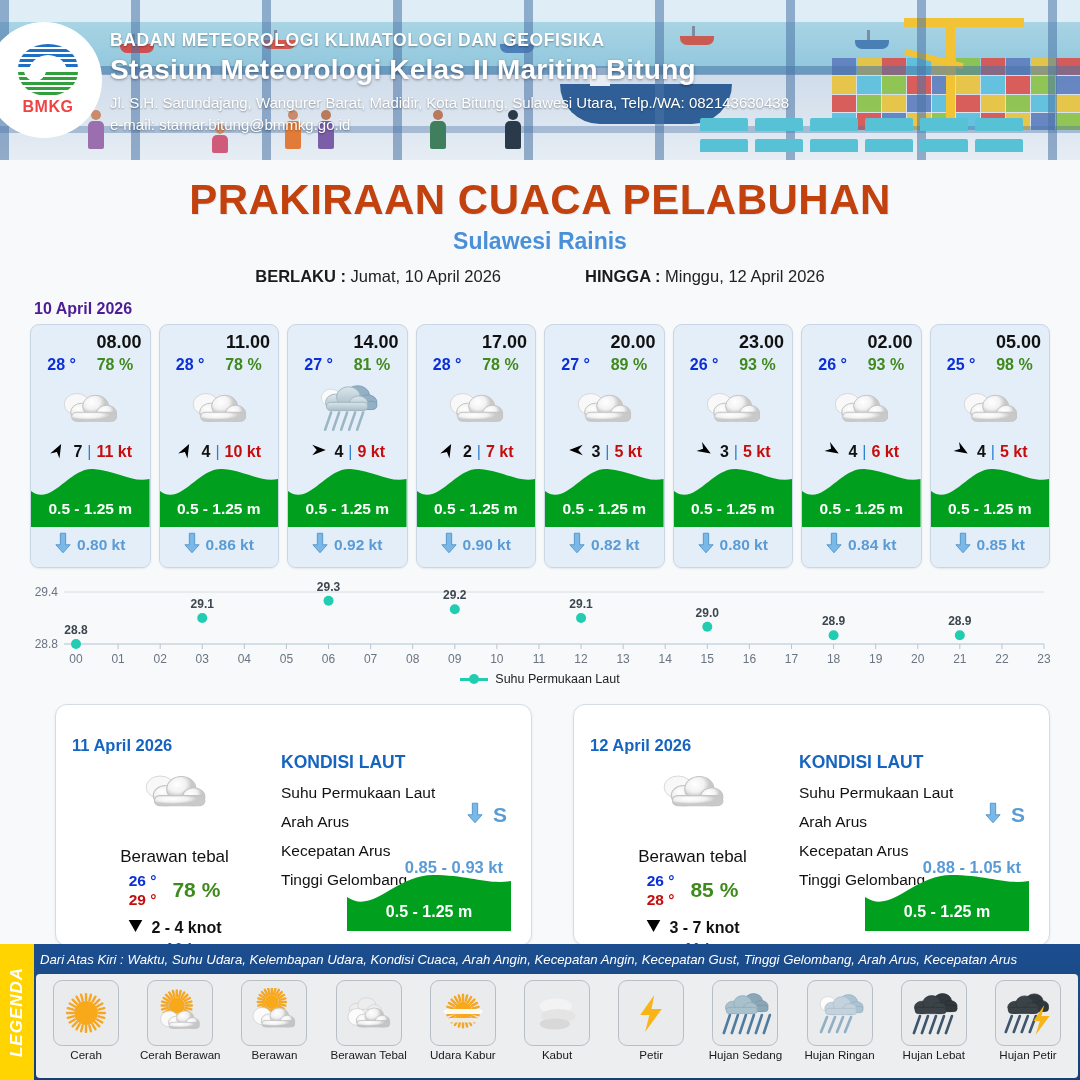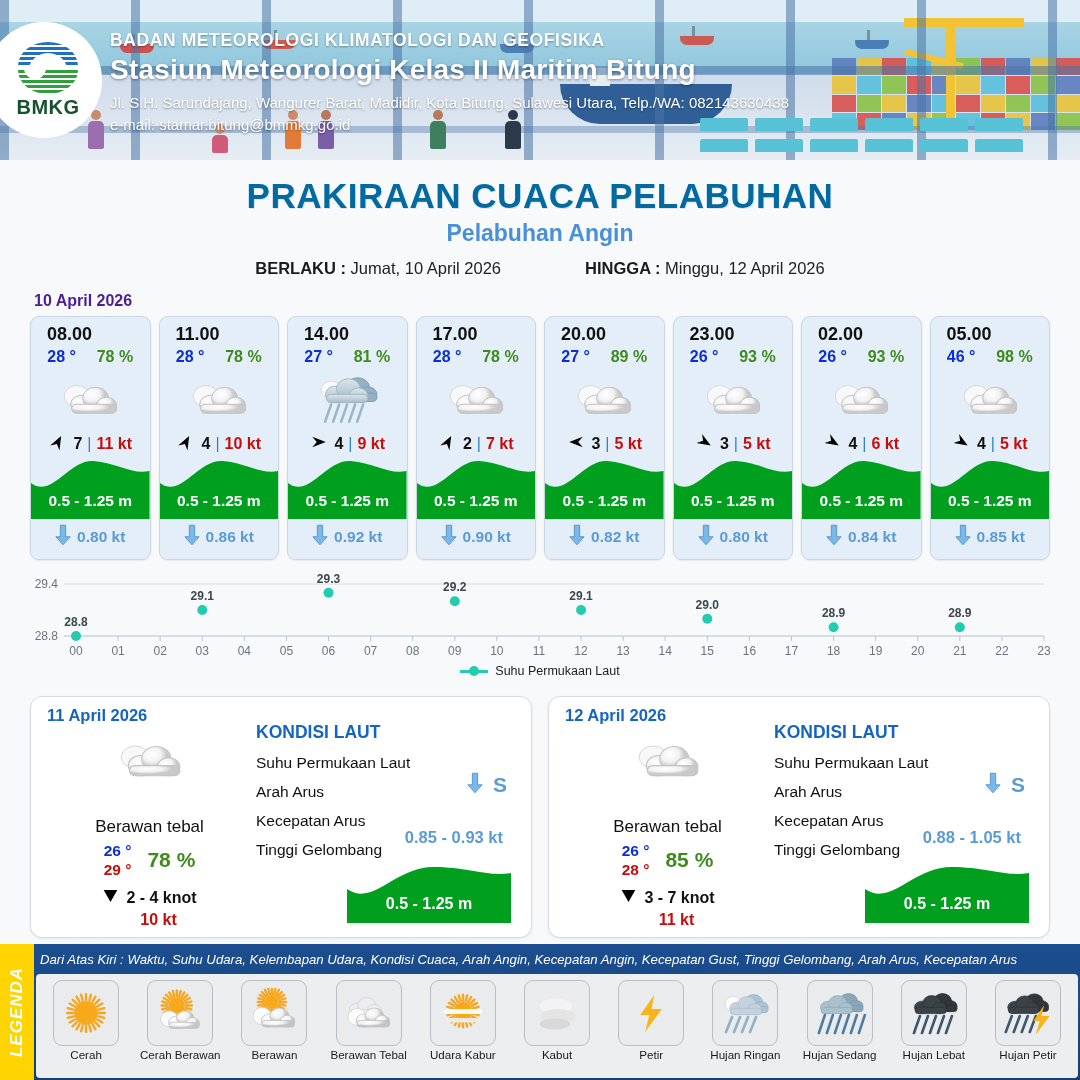--- a/index.html
+++ b/index.html
@@ -108,39 +108,39 @@
   }
   .logo-bot {
     position: absolute; left: 0; top: 28px; width: 60px; height: 24px;
     background: repeating-linear-gradient(#2fa03c 0 3px, #ffffff 3px 5px);
   }
   .logo-bot:after {
     content: ""; position: absolute; left: 6px; top: -3px; width: 22px; height: 12px;
     background: #ffffff; border-radius: 0 0 14px 14px;
   }
   .logo-text {
-    font-weight: bold; font-size: 20px; color: #14532d; letter-spacing: .5px; margin-left: 8px; margin-top: 2px;
+    font-weight: bold; font-size: 16px; color: #ef4444; letter-spacing: .5px; margin-left: 8px; margin-top: 2px;
   }
 
   .hdr-txt { position: absolute; left: 110px; top: 30px; z-index: 5; color: #fff; }
   .hdr-line1 {
     font-size: 17.5px; font-weight: bold; letter-spacing: .6px;
     text-shadow: 0 1px 2px rgba(0,0,0,.35);
   }
   .hdr-line2 {
     font-size: 28px; font-weight: bold; margin-top: 3px; letter-spacing: .2px;
     text-shadow: 0 1px 3px rgba(0,0,0,.4);
   }
   .hdr-line3 { font-size: 15px; margin-top: 8px; text-shadow: 0 1px 2px rgba(0,0,0,.4); }
   .hdr-line4 { font-size: 15px; margin-top: 5px; text-shadow: 0 1px 2px rgba(0,0,0,.4); }
 
   
   .titlewrap { text-align: center; margin-top: 16px; }
   .title-main {
-    font-size: 35px; font-weight: bold; color: #0369a1; letter-spacing: .5px;
+    font-size: 42px; font-weight: bold; color: #c2410c; letter-spacing: .5px;
     text-shadow: 1px 1px 0 #dde6ee;
   }
   .title-sub {
     font-size: 23px; font-weight: bold; color: #4a90d9; margin-top: 4px;
   }
   .validrow {
     margin-top: 12px; display: flex; justify-content: center; gap: 84px;
     font-size: 16.5px; color: #1b1b1b;
   }
   .validrow b { font-weight: bold; }
@@ -155,21 +155,21 @@
   .cards {
     display: flex; gap: 8px; padding: 0 30px; align-items: flex-start;
   }
   .card {
     width: 125px; background: #e4eef8;
     border: 1px solid #c9d6e3; border-radius: 9px;
     position: relative; overflow: hidden;
     box-shadow: 0 1px 2px rgba(0,0,0,.08);
   }
   .c-time {
-    text-align: left; font-size: 18px; font-weight: bold; color: #111; padding: 7px 16px 2px;
+    text-align: right; font-size: 18px; font-weight: bold; color: #111; padding: 7px 8px 2px;
   }
   .c-row {
     display: flex; justify-content: space-around; align-items: baseline; padding: 1px 6px 0;
   }
   .c-temp { font-size: 16px; font-weight: bold; color: #0a2fd6; }
   .c-hum  { font-size: 16px; font-weight: bold; color: #3f8a1d; }
   .c-icon { height: 62px; display: flex; align-items: center; justify-content: center; margin-top: 2px; }
   .c-wind {
     display: flex; align-items: center; justify-content: center; gap: 5px;
     font-size: 16px; font-weight: bold; padding: 3px 0 2px;
@@ -208,23 +208,24 @@
     content:""; position:absolute; left:0; top:4px; width:28px; height:2.5px; background:#21ccb0;
   }
   .lg-dot:after {
     content:""; position:absolute; left:9px; top:0px; width:10px; height:10px; border-radius:50%; background:#21ccb0;
   }
 
   
   .dailies { display: flex; gap: 16px; padding: 6px 30px 0; }
   .daily {
     flex: 1; background: #fff; border: 1px solid #d4dde6; border-radius: 12px;
-    padding: 9px 16px 12px; position: relative; height: 242px;
+    padding: 31px 16px 12px; position: relative; height: 242px;
     box-shadow: 0 1px 3px rgba(0,0,0,.07);
     display: flex;
+    margin-left: 25px;
   }
   .d-left { width: 205px; position: relative; }
   .d-date { font-size: 16.5px; font-weight: bold; color: #1565c0; }
   .d-icon { height: 58px; display: flex; align-items: center; justify-content: center; margin-top: 6px;}
   .d-cond { font-size: 17px; color: #111; margin-top: 28px; text-align: center; }
   .d-temps { display: flex; align-items: center; gap: 16px; margin-top: 4px; justify-content: center; }
   .d-tcol { display: flex; flex-direction: column; font-size: 15.5px; font-weight: bold; line-height: 1.25; }
   .d-tmin { color: #0a2fd6; }
   .d-tmax { color: #c60d0d; }
   .d-hum { font-size: 21px; font-weight: bold; color: #3f8a1d; }
@@ -398,21 +399,21 @@
   <div class="hdr-txt">
     <div class="hdr-line1">BADAN METEOROLOGI KLIMATOLOGI DAN GEOFISIKA</div>
     <div class="hdr-line2">Stasiun Meteorologi Kelas II Maritim Bitung</div>
     <div class="hdr-line3">Jl. S.H. Sarundajang, Wangurer Barat, Madidir, Kota Bitung, Sulawesi Utara, Telp./WA: 082143630438</div>
     <div class="hdr-line4">e-mail: stamar.bitung@bmmkg.go.id</div>
   </div>
 </div>
 
 <div class="titlewrap">
   <div class="title-main">PRAKIRAAN CUACA PELABUHAN</div>
-  <div class="title-sub">Pelabuhan Angin</div>
+  <div class="title-sub">Sulawesi Rainis</div>
   <div class="validrow">
     <div>
       <b>BERLAKU :</b>
       <span>Jumat, 10 April 2026</span>
     </div>
     <div>
       <b>HINGGA :</b>
       <span>Minggu, 12 April 2026</span>
     </div>
   </div>
@@ -756,21 +757,21 @@
     <div class="c-cur">
       <span><svg class="darr" width="16" height="22" viewBox="0 0 18 24">
     <path d="M6 1 H12 V14 H17 L9 23 L1 14 H6 Z" fill="#7ab8e8" stroke="#4e92c9" stroke-width="1"></path>
   </svg></span>
       <span>0.84 kt</span>
     </div>
     </div>
     <div class="card">
     <div class="c-time">05.00</div>
     <div class="c-row">
-      <span class="c-temp">46 °</span>
+      <span class="c-temp">25 °</span>
       <span class="c-hum">98 %</span>
     </div>
     <div class="c-icon">
         <svg width="66" height="54" viewBox="0 0 66 54">
           <defs>
             <radialGradient id="g1" cx="35%" cy="32%">
               <stop offset="0%" stop-color="#ffffff"></stop>
               <stop offset="62%" stop-color="#f2f2f2"></stop>
               <stop offset="100%" stop-color="#c9c9c9"></stop>
             </radialGradient>
@@ -1214,44 +1215,20 @@
     <div class="lg-box">
           <svg width="54" height="50" viewBox="0 0 54 50">
             <polygon points="30.240000000000002,7.000000000000001 16.2,27 25.38,27 21.060000000000002,44 37.8,21 27.54,21" fill="#f9b418"></polygon>
           </svg>
         </div>
     <div class="lg-name">Petir</div>
       </div>
       <div class="lg-item">
     <div class="lg-box">
           <svg width="54" height="50" viewBox="0 0 54 50">
-            <g transform="translate(33.48,17) scale(0.6923076923076923)">
-    <ellipse cx="-11" cy="2" rx="11" ry="9" fill="#acc3d2" stroke="#93aec0" stroke-width="1"></ellipse>
-    <ellipse cx="3" cy="-4" rx="13" ry="11" fill="#acc3d2" stroke="#93aec0" stroke-width="1"></ellipse>
-    <ellipse cx="14" cy="3" rx="10" ry="8" fill="#acc3d2" stroke="#93aec0" stroke-width="1"></ellipse>
-    <rect x="-21" y="2" width="45" height="9" rx="4.5" fill="#acc3d2" stroke="#93aec0" stroke-width="1"></rect>
-  </g>
-      <ellipse cx="15.120000000000001" cy="16" rx="8.1" ry="7.5" fill="#fcfcfc" stroke="#d6d6d6" stroke-width="0.8"></ellipse>
-      <g transform="translate(27,19) scale(0.6923076923076923)">
-    <ellipse cx="-11" cy="2" rx="11" ry="9" fill="#c3d2dc" stroke="#a8bcc9" stroke-width="1"></ellipse>
-    <ellipse cx="3" cy="-4" rx="13" ry="11" fill="#c3d2dc" stroke="#a8bcc9" stroke-width="1"></ellipse>
-    <ellipse cx="14" cy="3" rx="10" ry="8" fill="#c3d2dc" stroke="#a8bcc9" stroke-width="1"></ellipse>
-    <rect x="-21" y="2" width="45" height="9" rx="4.5" fill="#c3d2dc" stroke="#a8bcc9" stroke-width="1"></rect>
-  </g>
-      <line x1="14.040000000000001" y1="28.999999999999996" x2="8.040000000000001" y2="44" stroke="#8fb0c4" stroke-width="2.6" stroke-linecap="round"></line>
-            <line x1="22.04" y1="28.999999999999996" x2="16.04" y2="44" stroke="#8fb0c4" stroke-width="2.6" stroke-linecap="round"></line>
-            <line x1="30.04" y1="28.999999999999996" x2="24.04" y2="44" stroke="#8fb0c4" stroke-width="2.6" stroke-linecap="round"></line>
-            <line x1="38.04" y1="28.999999999999996" x2="32.04" y2="44" stroke="#8fb0c4" stroke-width="2.6" stroke-linecap="round"></line>
-          </svg>
-        </div>
-    <div class="lg-name">Hujan Ringan</div>
-      </div>
-      <div class="lg-item">
-    <div class="lg-box">
-          <svg width="54" height="50" viewBox="0 0 54 50">
             <g transform="translate(33.48,16) scale(0.6923076923076923)">
     <ellipse cx="-11" cy="2" rx="11" ry="9" fill="#8aa7b8" stroke="#7895a8" stroke-width="1"></ellipse>
     <ellipse cx="3" cy="-4" rx="13" ry="11" fill="#8aa7b8" stroke="#7895a8" stroke-width="1"></ellipse>
     <ellipse cx="14" cy="3" rx="10" ry="8" fill="#8aa7b8" stroke="#7895a8" stroke-width="1"></ellipse>
     <rect x="-21" y="2" width="45" height="9" rx="4.5" fill="#8aa7b8" stroke="#7895a8" stroke-width="1"></rect>
   </g>
       <g transform="translate(22.68,18) scale(0.6923076923076923)">
     <ellipse cx="-11" cy="2" rx="11" ry="9" fill="#a9c0cd" stroke="#90a9b8" stroke-width="1"></ellipse>
     <ellipse cx="3" cy="-4" rx="13" ry="11" fill="#a9c0cd" stroke="#90a9b8" stroke-width="1"></ellipse>
     <ellipse cx="14" cy="3" rx="10" ry="8" fill="#a9c0cd" stroke="#90a9b8" stroke-width="1"></ellipse>
@@ -1263,20 +1240,44 @@
             <line x1="35.88" y1="27" x2="29.880000000000003" y2="45" stroke="#4f7c9e" stroke-width="2.6" stroke-linecap="round"></line>
             <line x1="43.88" y1="27" x2="37.88" y2="45" stroke="#4f7c9e" stroke-width="2.6" stroke-linecap="round"></line>
             <line x1="51.88" y1="27" x2="45.88" y2="45" stroke="#4f7c9e" stroke-width="2.6" stroke-linecap="round"></line>
           </svg>
         </div>
     <div class="lg-name">Hujan Sedang</div>
       </div>
       <div class="lg-item">
     <div class="lg-box">
           <svg width="54" height="50" viewBox="0 0 54 50">
+            <g transform="translate(33.48,17) scale(0.6923076923076923)">
+    <ellipse cx="-11" cy="2" rx="11" ry="9" fill="#acc3d2" stroke="#93aec0" stroke-width="1"></ellipse>
+    <ellipse cx="3" cy="-4" rx="13" ry="11" fill="#acc3d2" stroke="#93aec0" stroke-width="1"></ellipse>
+    <ellipse cx="14" cy="3" rx="10" ry="8" fill="#acc3d2" stroke="#93aec0" stroke-width="1"></ellipse>
+    <rect x="-21" y="2" width="45" height="9" rx="4.5" fill="#acc3d2" stroke="#93aec0" stroke-width="1"></rect>
+  </g>
+      <ellipse cx="15.120000000000001" cy="16" rx="8.1" ry="7.5" fill="#fcfcfc" stroke="#d6d6d6" stroke-width="0.8"></ellipse>
+      <g transform="translate(27,19) scale(0.6923076923076923)">
+    <ellipse cx="-11" cy="2" rx="11" ry="9" fill="#c3d2dc" stroke="#a8bcc9" stroke-width="1"></ellipse>
+    <ellipse cx="3" cy="-4" rx="13" ry="11" fill="#c3d2dc" stroke="#a8bcc9" stroke-width="1"></ellipse>
+    <ellipse cx="14" cy="3" rx="10" ry="8" fill="#c3d2dc" stroke="#a8bcc9" stroke-width="1"></ellipse>
+    <rect x="-21" y="2" width="45" height="9" rx="4.5" fill="#c3d2dc" stroke="#a8bcc9" stroke-width="1"></rect>
+  </g>
+      <line x1="14.040000000000001" y1="28.999999999999996" x2="8.040000000000001" y2="44" stroke="#8fb0c4" stroke-width="2.6" stroke-linecap="round"></line>
+            <line x1="22.04" y1="28.999999999999996" x2="16.04" y2="44" stroke="#8fb0c4" stroke-width="2.6" stroke-linecap="round"></line>
+            <line x1="30.04" y1="28.999999999999996" x2="24.04" y2="44" stroke="#8fb0c4" stroke-width="2.6" stroke-linecap="round"></line>
+            <line x1="38.04" y1="28.999999999999996" x2="32.04" y2="44" stroke="#8fb0c4" stroke-width="2.6" stroke-linecap="round"></line>
+          </svg>
+        </div>
+    <div class="lg-name">Hujan Ringan</div>
+      </div>
+      <div class="lg-item">
+    <div class="lg-box">
+          <svg width="54" height="50" viewBox="0 0 54 50">
             <g transform="translate(33.48,16) scale(0.6923076923076923)">
     <ellipse cx="-11" cy="2" rx="11" ry="9" fill="#31383c" stroke="#272d31" stroke-width="1"></ellipse>
     <ellipse cx="3" cy="-4" rx="13" ry="11" fill="#31383c" stroke="#272d31" stroke-width="1"></ellipse>
     <ellipse cx="14" cy="3" rx="10" ry="8" fill="#31383c" stroke="#272d31" stroke-width="1"></ellipse>
     <rect x="-21" y="2" width="45" height="9" rx="4.5" fill="#31383c" stroke="#272d31" stroke-width="1"></rect>
   </g>
       <g transform="translate(22.68,18) scale(0.6923076923076923)">
     <ellipse cx="-11" cy="2" rx="11" ry="9" fill="#3b4348" stroke="#2d3438" stroke-width="1"></ellipse>
     <ellipse cx="3" cy="-4" rx="13" ry="11" fill="#3b4348" stroke="#2d3438" stroke-width="1"></ellipse>
     <ellipse cx="14" cy="3" rx="10" ry="8" fill="#3b4348" stroke="#2d3438" stroke-width="1"></ellipse>

